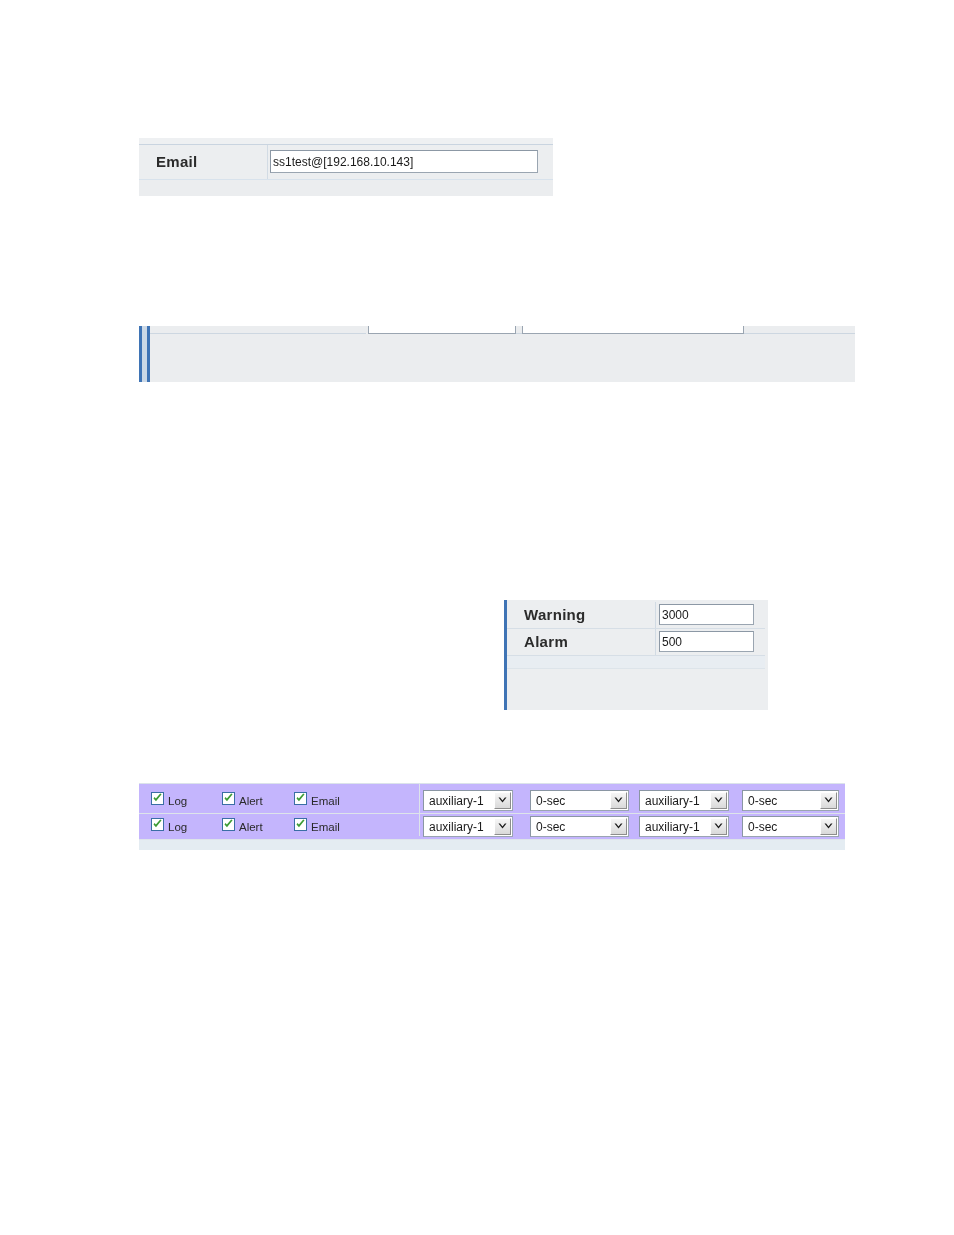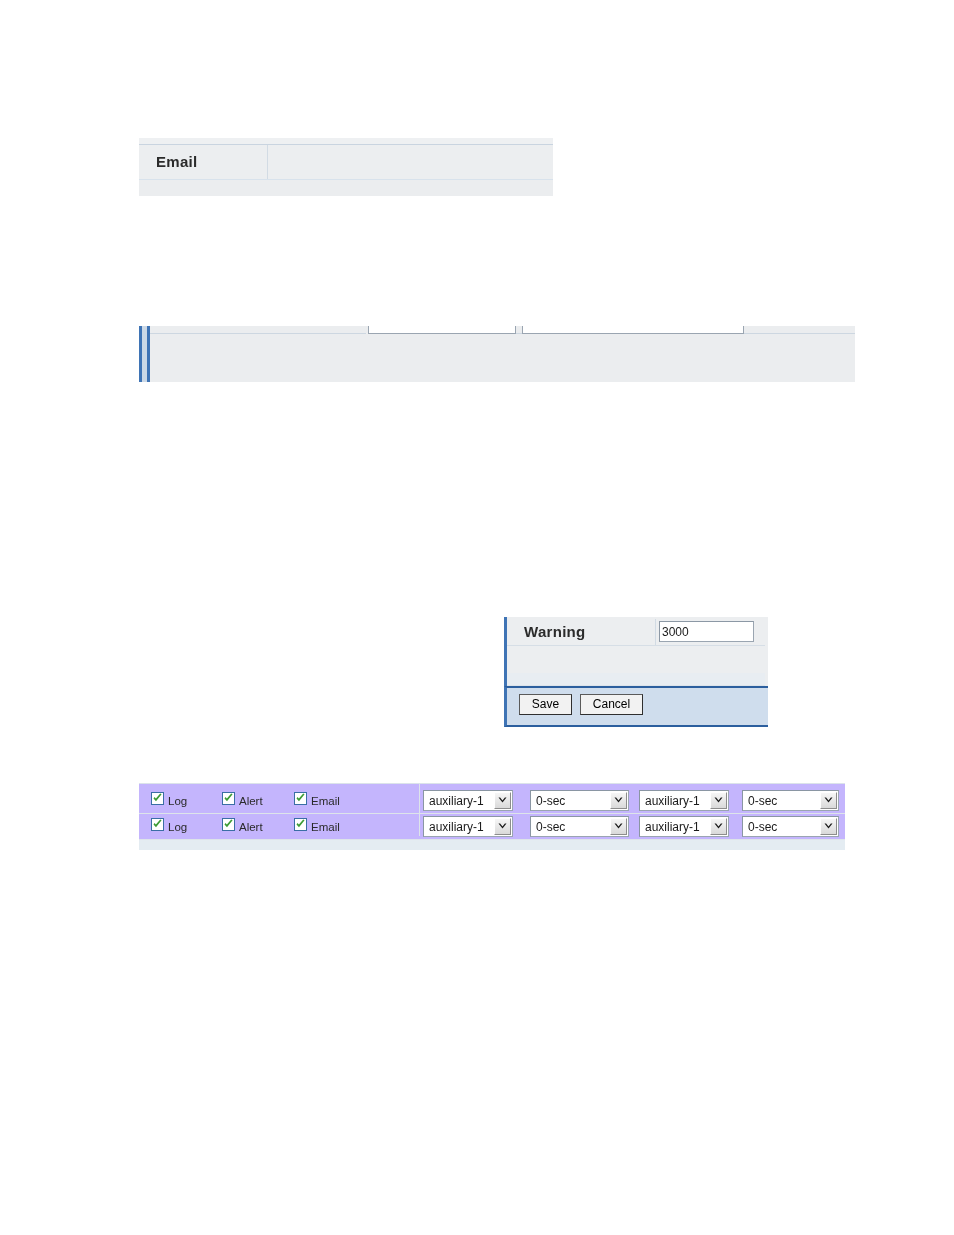--- a/index.html
+++ b/index.html
@@ -165,21 +165,21 @@
   #port-fragment .c0 { left: 122px; width: 78px; }
   #port-fragment .c1 { left: 238px; width: 62px; }
   #port-fragment .c2 { left: 330px; width: 62px; }
   #port-fragment .c3 { left: 420px; width: 62px; }
   #port-fragment .c4 { left: 512px; width: 52px; }
   #port-fragment .c5 { left: 590px; width: 62px; }
 
   
   #threshold-fragment {
     left: 504px;
-    top: 617px;
+    top: 600px;
     width: 264px;
     height: 110px;
     background: #eceef0;
     border-left: 3px solid #3f74b5;
   }
   #threshold-fragment .tbl {
     position: absolute;
     left: 0; top: 0;
     width: 258px;
     height: 58px;
@@ -367,20 +367,21 @@
 </style>
 </head>
 <body>
 
 <div class="panel" id="email-fragment">
   <div class="top-strip"></div>
   <div class="email-row">
     <div class="email-label-cell">
       <span class="email-label">Email</span>
     </div>
+    <input class="email-input" type="text" value="ss1test@[192.168.10.143]" style="">
   </div>
   <div class="bottom-fill"></div>
 </div>
 
 <div class="panel" id="port-fragment">
   <div class="bar-gap"></div>
   <div class="bar-left-1"></div>
   <div class="bar-left-2"></div>
   <div class="inner-area">
     <div class="cut-line l1"></div>
@@ -392,26 +393,28 @@
 </div>
 
 <div class="panel" id="threshold-fragment">
   <div class="tbl">
     <div class="trow r0">
       <div class="tlabel-cell">
         <span class="tlabel">Warning</span>
       </div>
       <input class="tinput" type="text" value="3000" style="">
     </div>
+    <div class="trow r1">
+      <div class="tlabel-cell">
+        <span class="tlabel">Alarm</span>
+      </div>
+      <input class="tinput" type="text" value="500" style="">
+    </div>
   </div>
   <div class="spacer"></div>
-  <div class="footer">
-    <div class="btn save">Save</div>
-    <div class="btn cancel">Cancel</div>
-  </div>
 </div>
 
 <div class="panel" id="options-fragment">
   <div class="col-div d0"></div>
 
   <div class="opt-row r0">
     <div class="chk-group g0">
       <span class="chkbox">
         <svg width="11" height="11" viewBox="0 0 11 11">
           <path d="M1.5 5.4 L4 8.2 L9.6 1.2 L8.2 0.4 L3.9 5.6 L2.5 4.1 Z" fill="#3d9b35"></path>

